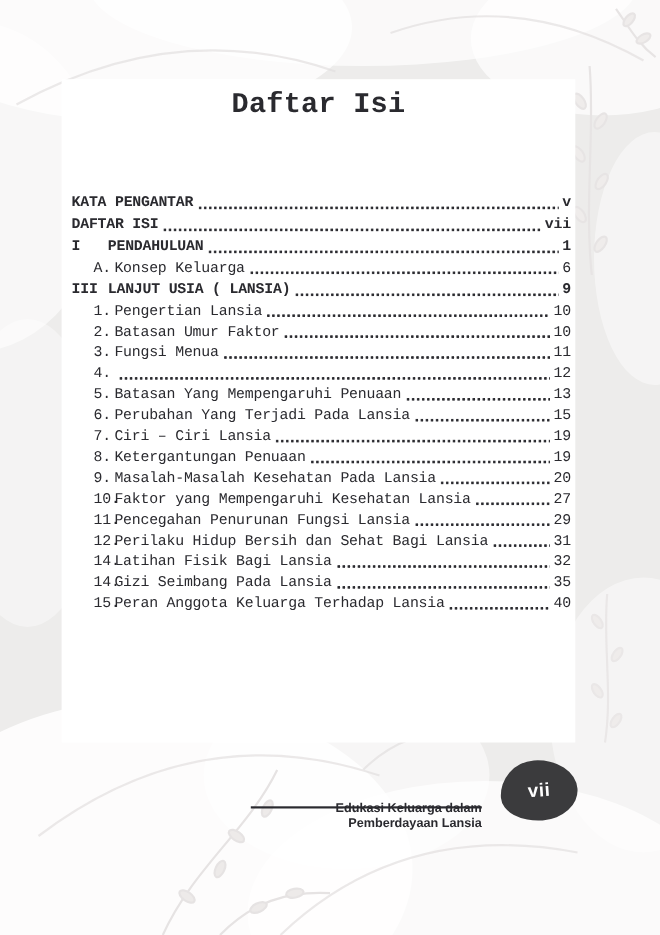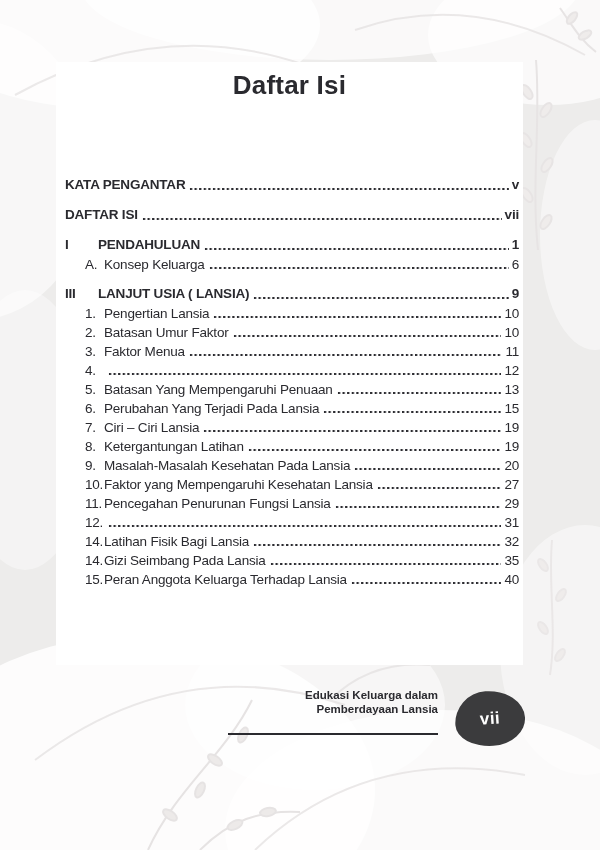--- a/index.html
+++ b/index.html
@@ -11,53 +11,54 @@
   html,body{margin:0;padding:0;}
   body{
     width:600px;height:850px;position:relative;overflow:hidden;
     background:var(--bg);
     font-family:"Liberation Sans", sans-serif;
     color:var(--ink);
   }
   .bg-decor{position:absolute;left:0;top:0;width:600px;height:850px;}
   
   .sheet{
-    position:absolute;left:56px;top:62px;width:467px;height:603px;
+    position:absolute;left:56px;top:72px;width:467px;height:603px;
     background:var(--paper);
+    font-family:Liberation Mono, monospace;
   }
   .sheet-title{
     position:absolute;left:0;right:0;top:8px;
     text-align:center;font-size:26px;font-weight:800;
     letter-spacing:.2px;color:var(--ink);
   }
   .toc{
     position:absolute;left:9px;right:4px;top:103px;
   }
   .row{
     display:flex;align-items:baseline;
     line-height:20px;font-size:13.5px;letter-spacing:-0.2px;
     white-space:nowrap;
   }
-  .row.front,.row.chapter{margin-top:10px;font-weight:700;}
+  .row.front,.row.chapter{font-weight:700;}
   .row.sub{line-height:19px;font-weight:400;}
   .numcol{flex:0 0 auto;}
   .row.chapter .numcol{width:33px;}
   .row.sub{padding-left:20px;}
   .row.sub .numcol{width:19px;}
   .lbl{flex:0 0 auto;}
   .dots{
     flex:1 1 auto;height:4px;align-self:flex-end;
     margin:0 3px 4px 4px;
     background-image:radial-gradient(circle at 2px 2px, var(--ink) 1.1px, transparent 1.5px);
     background-size:4.6px 4px;background-repeat:repeat-x;
   }
   .pg{flex:0 0 auto;}
   
   .footer-title{
-    position:absolute;right:162px;top:688px;
+    position:absolute;right:162px;top:728px;
     text-align:right;font-size:11.5px;font-weight:700;
     line-height:14px;color:var(--ink);
   }
   .footer-rule{
     position:absolute;left:228px;top:733px;width:210px;
     border-top:2px solid var(--ink);
   }
   .page-badge{
     position:absolute;left:455px;top:691px;width:70px;height:55px;
     background:var(--badge);
@@ -165,21 +166,21 @@
     <span class="pg">10</span>
   </div>
       <div class="row sub">
     <span class="numcol">2.</span>
     <span class="lbl">Batasan Umur Faktor</span>
     <span class="dots"></span>
     <span class="pg">10</span>
   </div>
       <div class="row sub">
     <span class="numcol">3.</span>
-    <span class="lbl">Faktor Menua</span>
+    <span class="lbl">Fungsi Menua</span>
     <span class="dots"></span>
     <span class="pg">11</span>
   </div>
       <div class="row sub">
     <span class="numcol">4.</span>
     <span class="dots"></span>
     <span class="pg">12</span>
   </div>
       <div class="row sub">
     <span class="numcol">5.</span>
@@ -194,21 +195,21 @@
     <span class="pg">15</span>
   </div>
       <div class="row sub">
     <span class="numcol">7.</span>
     <span class="lbl">Ciri – Ciri Lansia</span>
     <span class="dots"></span>
     <span class="pg">19</span>
   </div>
       <div class="row sub">
     <span class="numcol">8.</span>
-    <span class="lbl">Ketergantungan Latihan</span>
+    <span class="lbl">Ketergantungan Penuaan</span>
     <span class="dots"></span>
     <span class="pg">19</span>
   </div>
       <div class="row sub">
     <span class="numcol">9.</span>
     <span class="lbl">Masalah-Masalah Kesehatan Pada Lansia</span>
     <span class="dots"></span>
     <span class="pg">20</span>
   </div>
       <div class="row sub">
@@ -218,20 +219,21 @@
     <span class="pg">27</span>
   </div>
       <div class="row sub">
     <span class="numcol">11.</span>
     <span class="lbl">Pencegahan Penurunan Fungsi Lansia</span>
     <span class="dots"></span>
     <span class="pg">29</span>
   </div>
       <div class="row sub">
     <span class="numcol">12.</span>
+    <span class="lbl">Perilaku Hidup Bersih dan Sehat Bagi Lansia</span>
     <span class="dots"></span>
     <span class="pg">31</span>
   </div>
       <div class="row sub">
     <span class="numcol">14.</span>
     <span class="lbl">Latihan Fisik Bagi Lansia</span>
     <span class="dots"></span>
     <span class="pg">32</span>
   </div>
       <div class="row sub">

